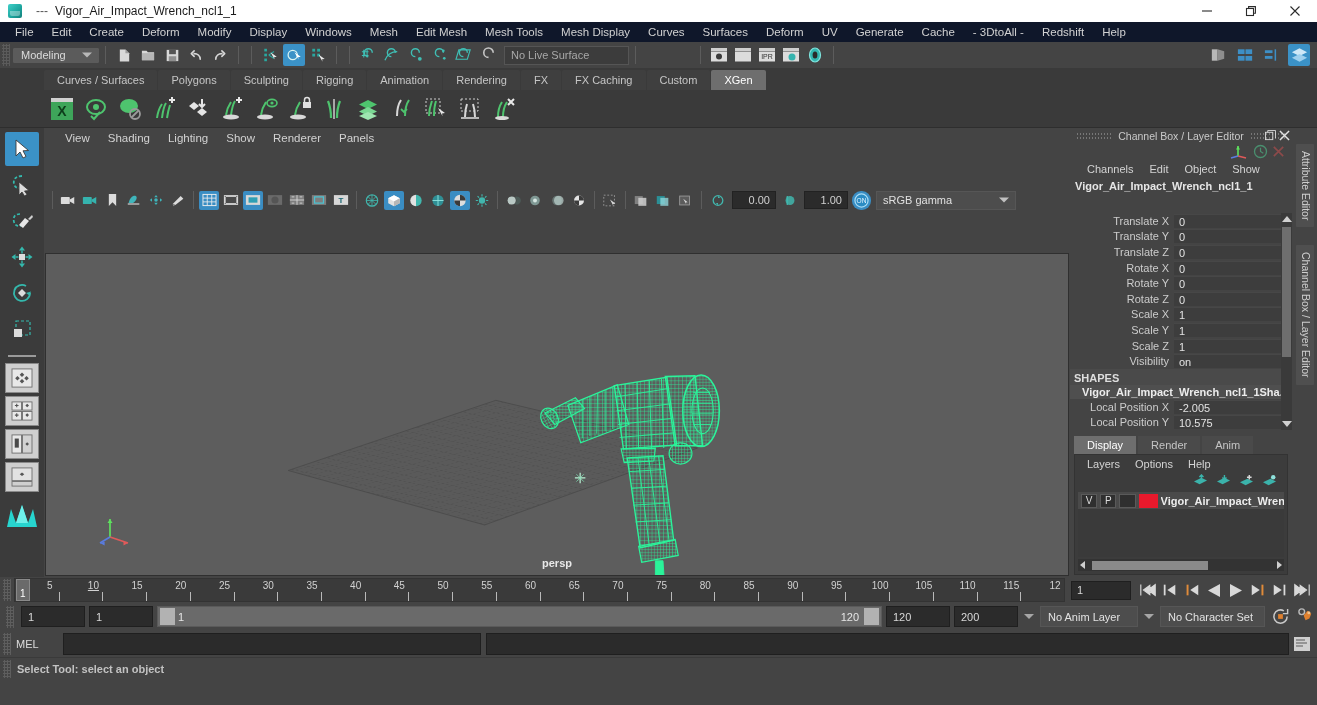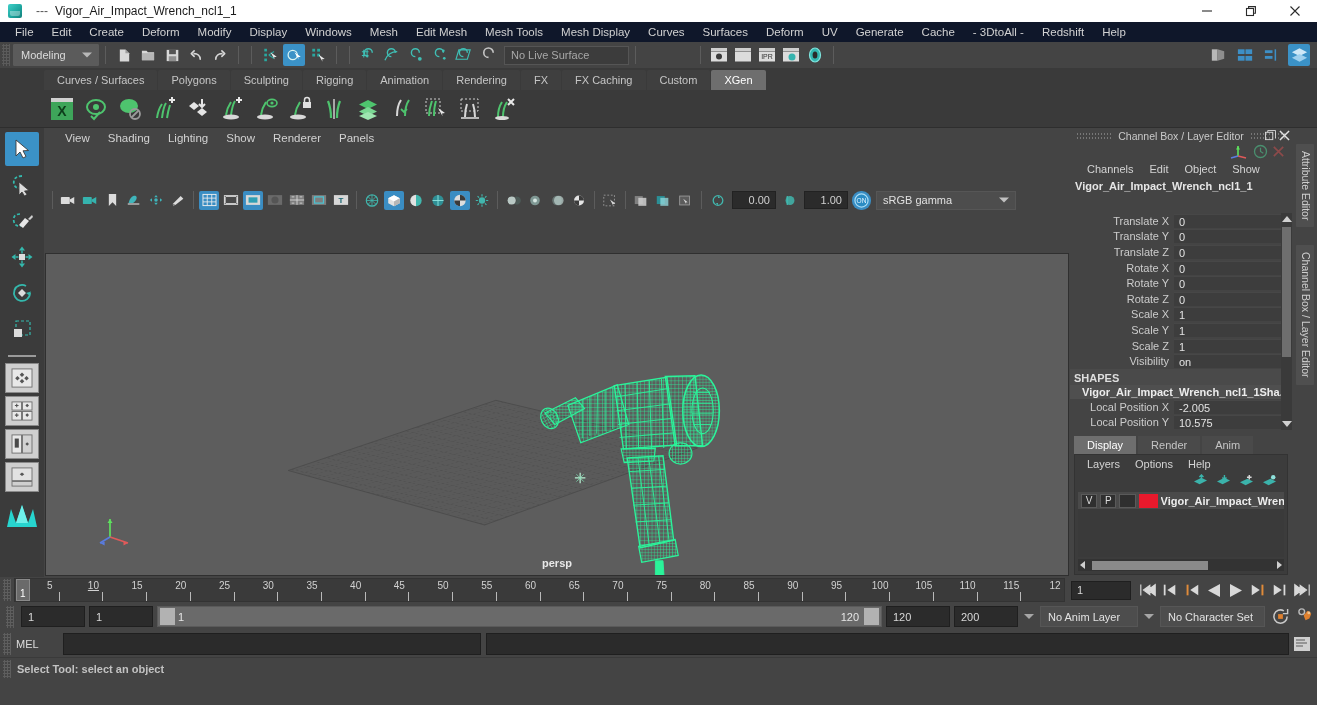--- a/index.html
+++ b/index.html
@@ -49,21 +49,21 @@
   .statusline {
     height: 26px; background: #444444; display:flex; align-items:center;
     padding-left: 2px; position: relative;
   }
   .grip {
     width: 8px; height: 22px; margin-right:3px;
     background-image: radial-gradient(circle, #5e5e5e 1px, transparent 1.2px);
     background-size: 3px 3px; opacity:.9;
   }
   .mode-select {
-    width: 86px; height: 22px; background:#5b5b5b; border:1px solid #5b5b5b;
+    width: 86px; height: 15px; background:#5b5b5b; border:1px solid #5b5b5b;
     color:#dcdcdc; font-size:11px; display:flex; align-items:center;
     padding-left:7px; position:relative; border-radius:1px;
   }
   .mode-arrow {
     position:absolute; right:6px; top:50%; transform:translateY(-50%);
     width:0;height:0;border-left:5px solid transparent;border-right:5px solid transparent;
     border-top:5px solid #b8b8b8;
   }
   .vbar { width:1px; height:18px; background:#5c5c5c; margin:0 6px; }
   .tbtn {

